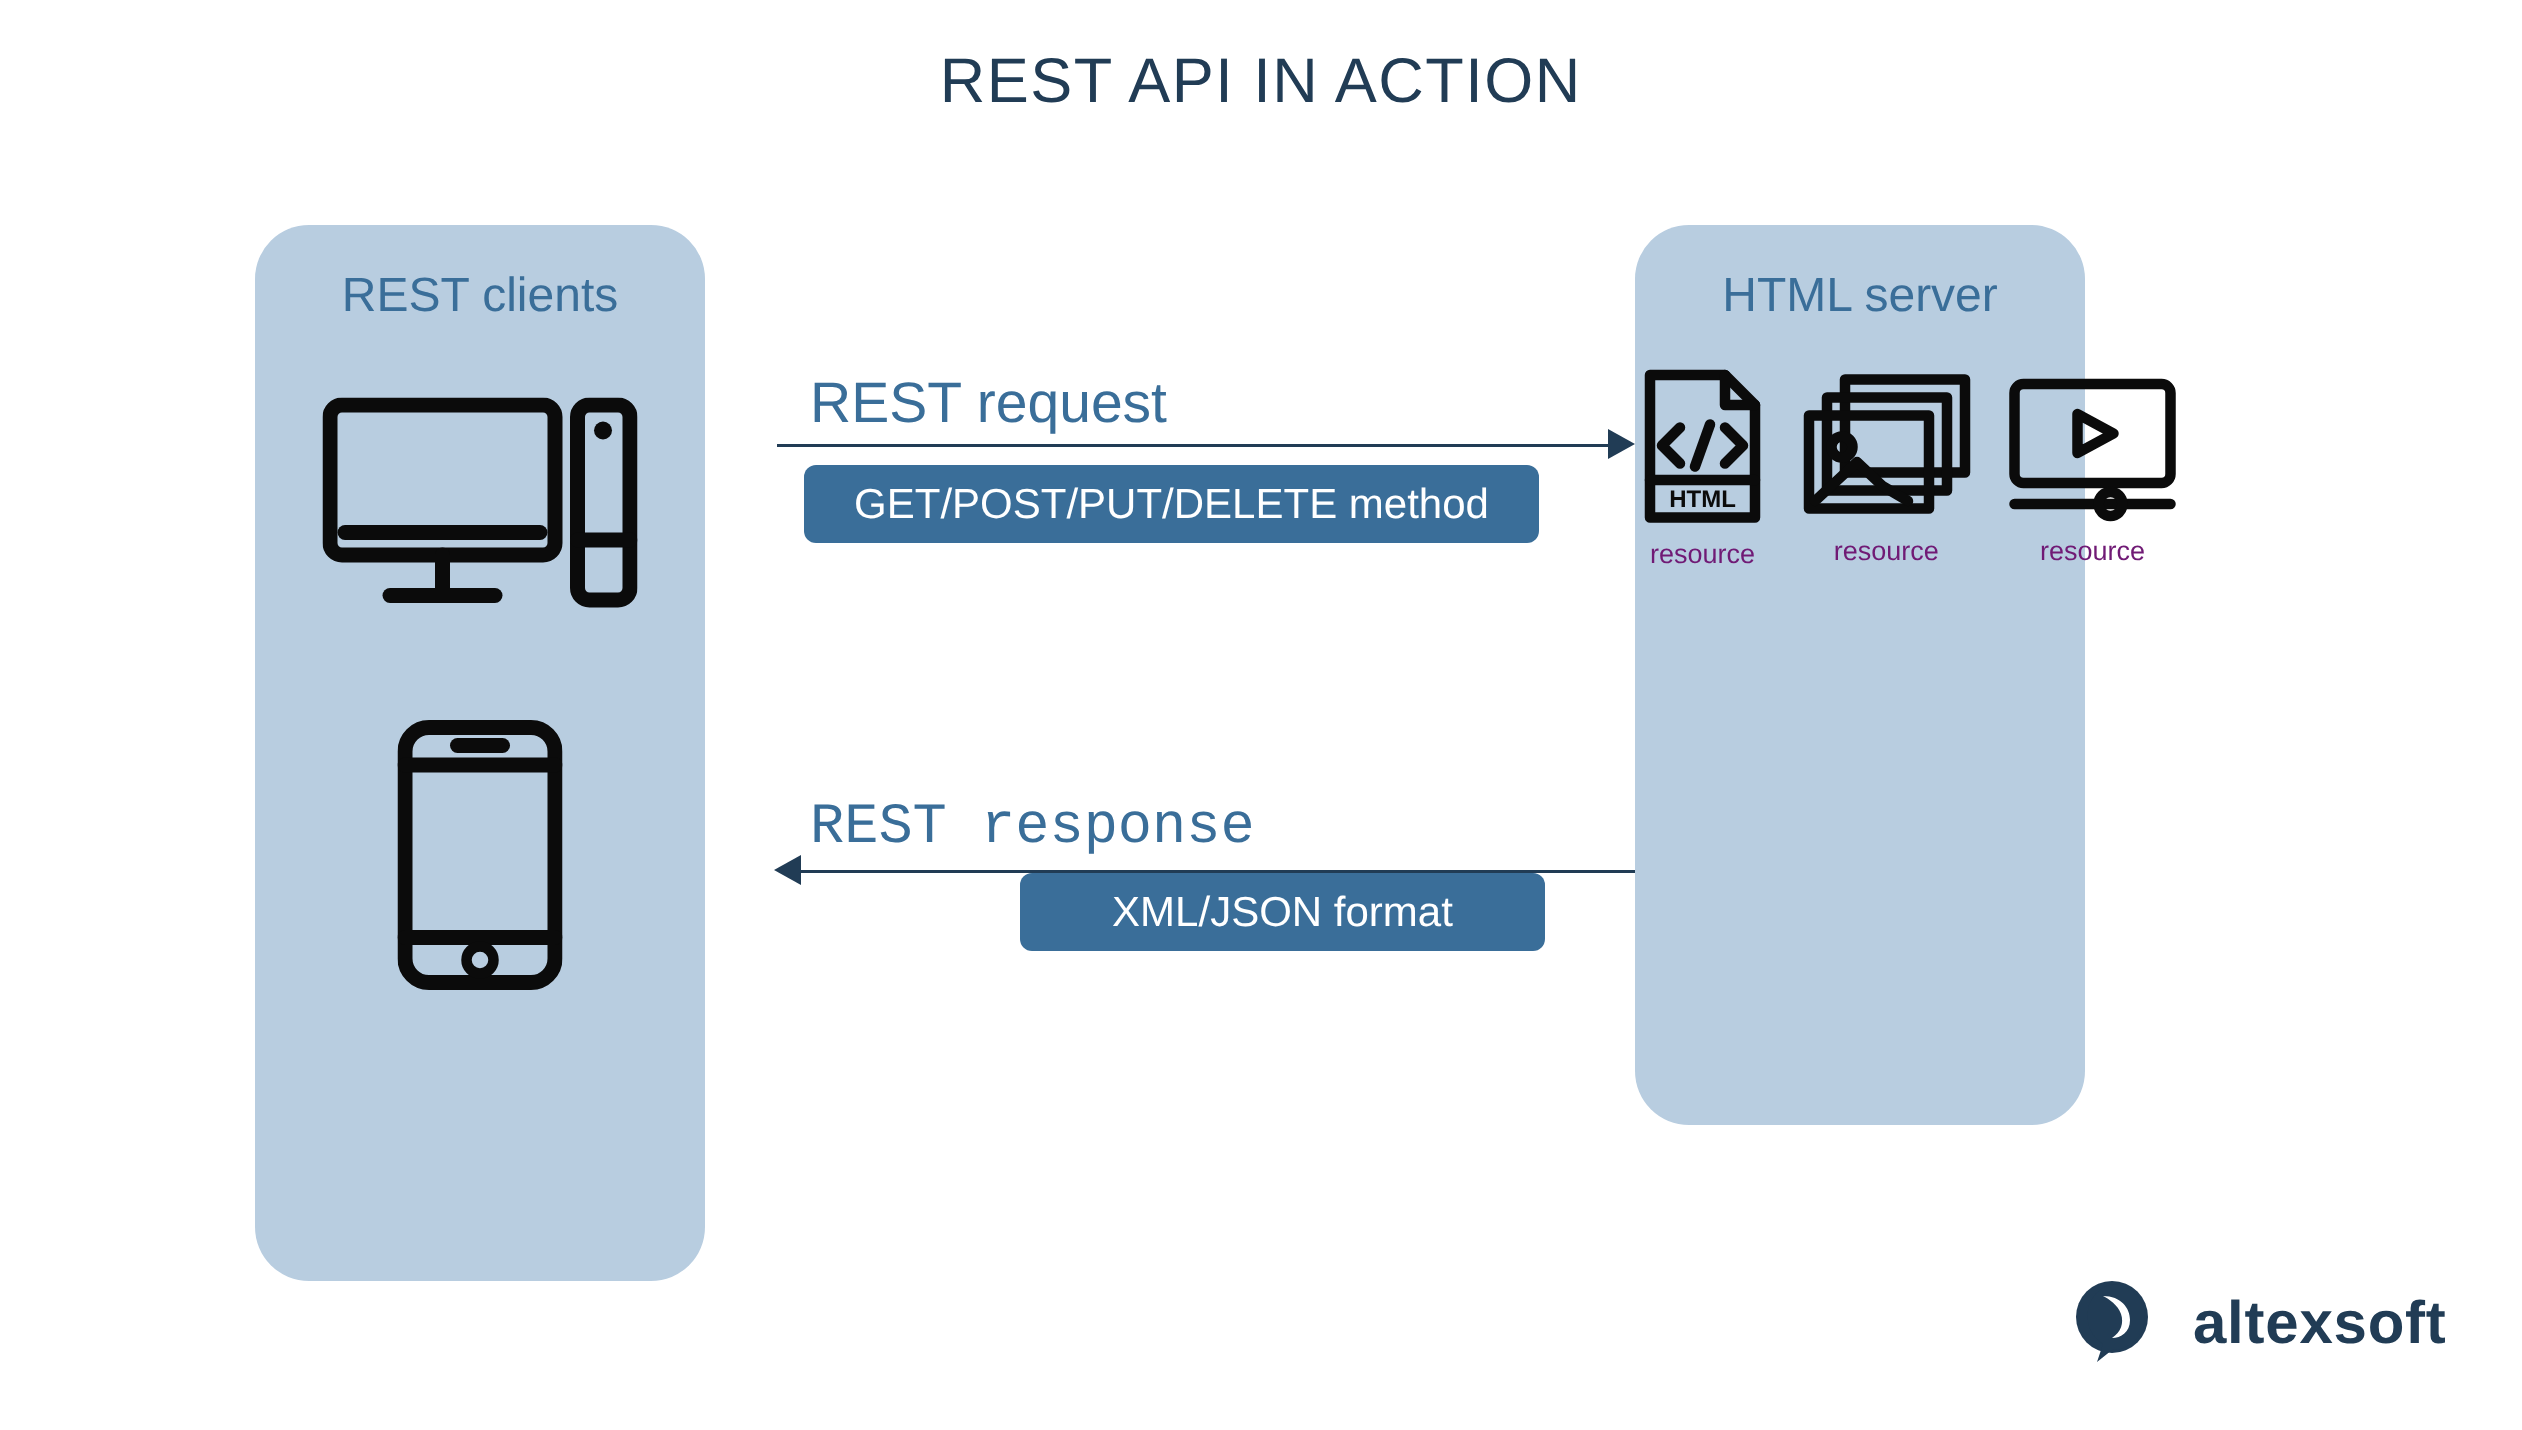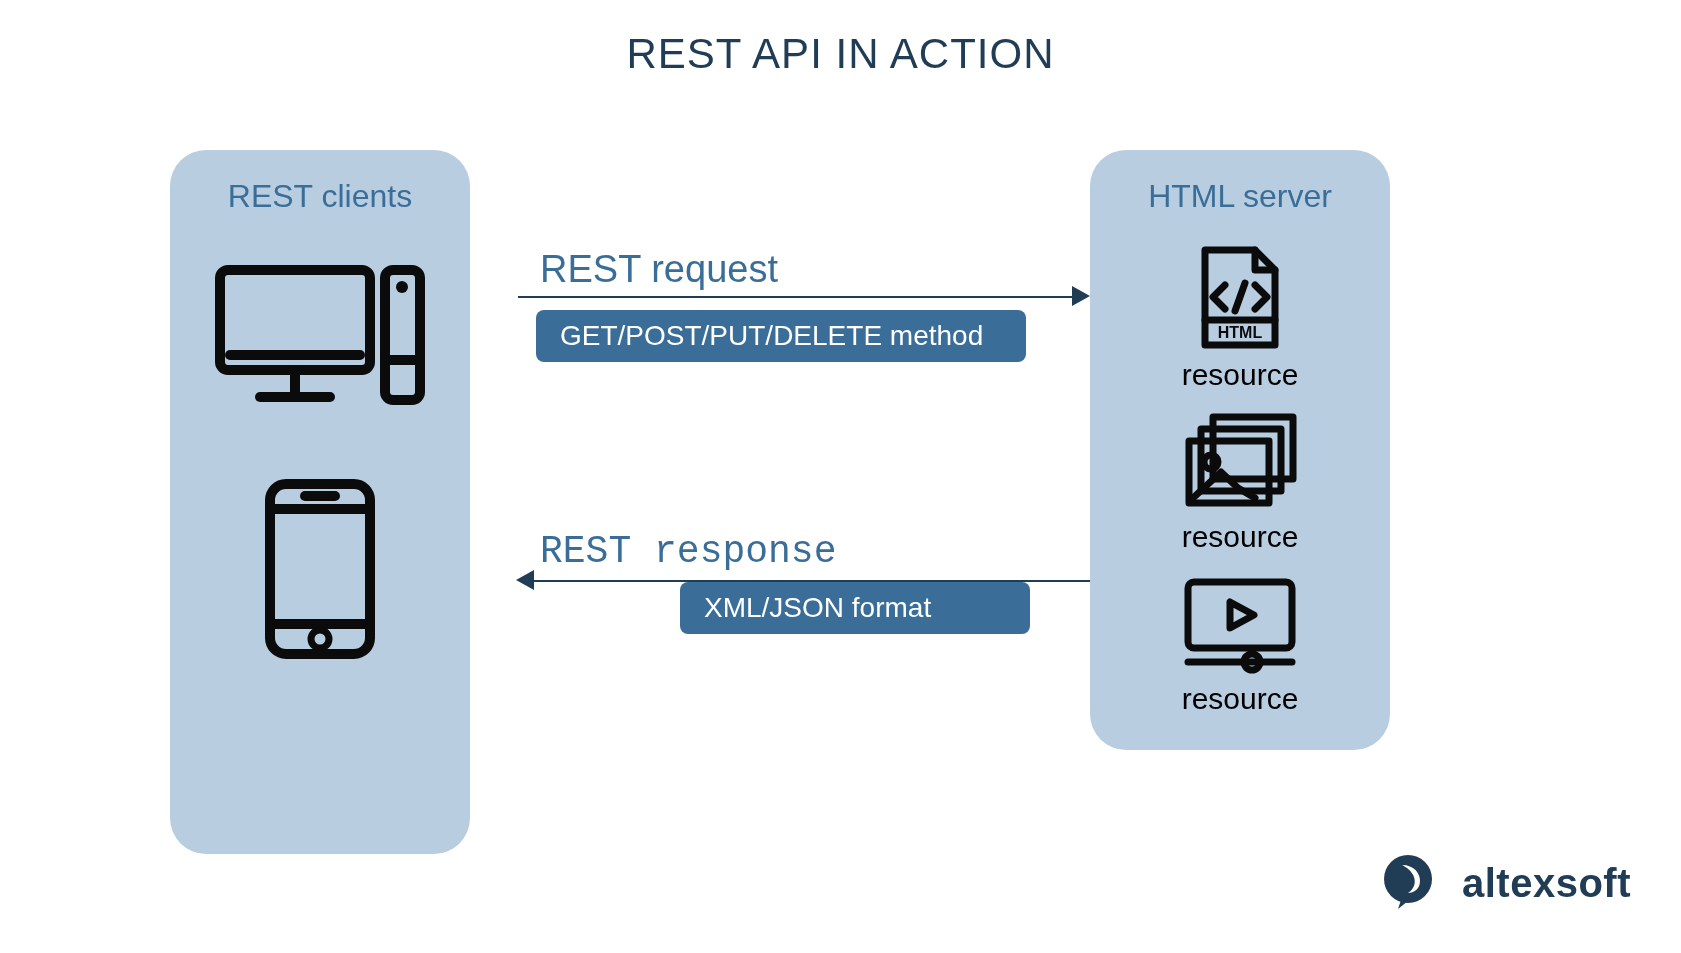--- a/index.html
+++ b/index.html
@@ -4,26 +4,26 @@
 <style>
   * { box-sizing: border-box; margin: 0; padding: 0; }
   html, body { width: 1681px; height: 953px; background: #ffffff; font-family: "Segoe UI", "Helvetica Neue", Arial, sans-serif; color: #1d3a53; }
   .stage { position: relative; width: 1681px; height: 953px; }
   .title { position: absolute; top: 30px; width: 100%; text-align: center; font-size: 42px; letter-spacing: 1px; color: #213c55; font-weight: 500; }
   .panel { position: absolute; background: #b8cde0; border-radius: 36px; }
   .panel-left { left: 170px; top: 150px; width: 300px; height: 704px; }
   .panel-right { left: 1090px; top: 150px; width: 300px; height: 600px; }
   .panel-title { text-align: center; font-size: 32px; color: #3a6e99; margin-top: 28px; font-weight: 400; }
   .clients-icons { display:flex; flex-direction:column; align-items:center; gap:60px; margin-top:50px; }
-  .server-items { display:flex; flex-direction:column; align-items:center; gap:20px; margin-top:30px; }
+  .server-items { display:flex; flex-direction:row; align-items:center; gap:20px; margin-top:30px; }
   .server-item { display:flex; flex-direction:column; align-items:center; }
-  .res-label { font-size: 30px; color:#000000; margin-top:4px; }
+  .res-label { font-size: 18px; color:#701a75; margin-top:4px; }
 
   .arrow-label { position:absolute; font-size:38px; color:#3a6e99; }
-  .badge { position:absolute; background:#3a6e99; color:#ffffff; font-size:28px; padding:10px 24px; border-radius:8px; text-align:left; }
+  .badge { position:absolute; background:#3a6e99; color:#ffffff; font-size:28px; padding:10px 24px; border-radius:8px; text-align:center; }
 
   .arrow-line { position:absolute; height:0; border-top:2.5px solid #213c55; }
   .arrow-head-right { position:absolute; width:0; height:0; border-top:10px solid transparent; border-bottom:10px solid transparent; border-left:18px solid #213c55; }
   .arrow-head-left { position:absolute; width:0; height:0; border-top:10px solid transparent; border-bottom:10px solid transparent; border-right:18px solid #213c55; }
 
   .logo { position:absolute; right:50px; bottom:40px; display:flex; align-items:center; gap:26px; }
   .logo-text { font-size:40px; color:#213c55; font-weight:600; letter-spacing:0.5px; }
 </style>
 </head>
 <body>

